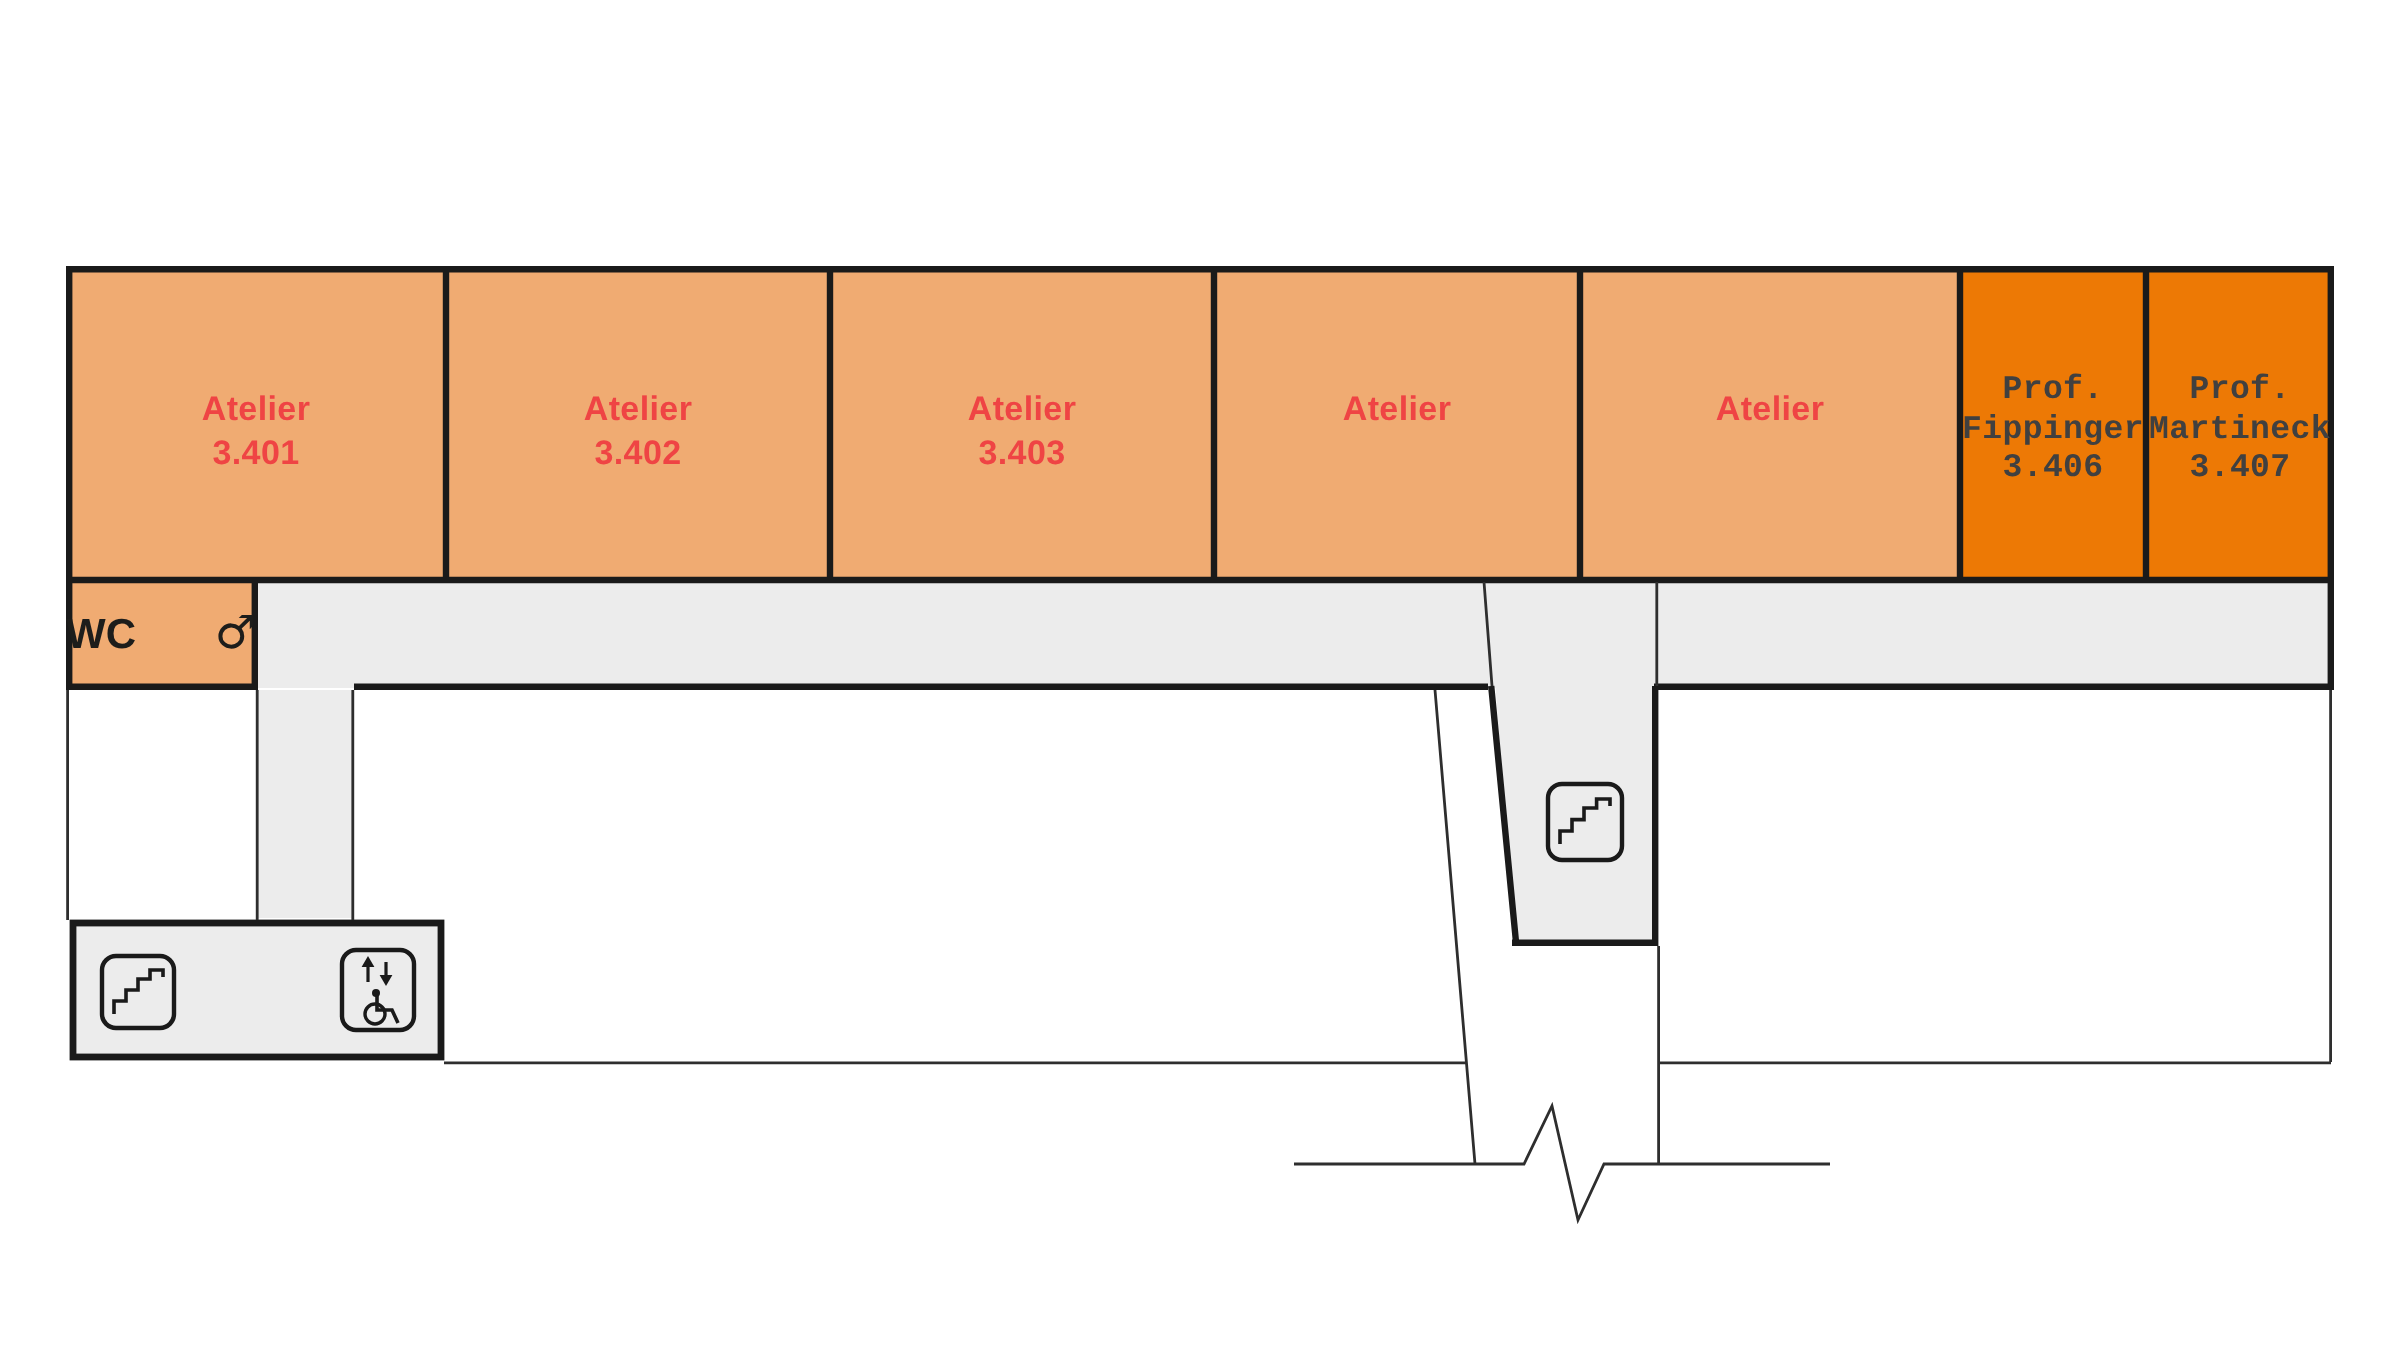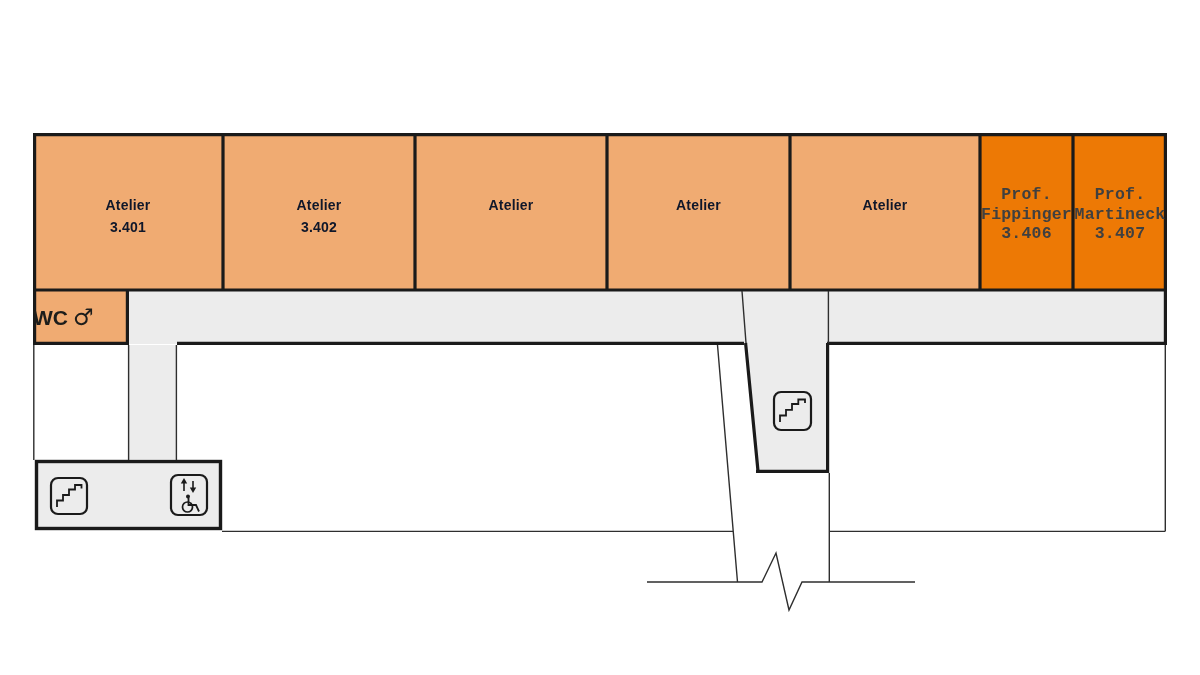--- a/index.html
+++ b/index.html
@@ -7,34 +7,34 @@
     position:relative;
     width:1200px;height:675px;
     background:#fff;
     font-family:"Liberation Sans","DejaVu Sans",sans-serif;
     overflow:hidden;
   }
   .plan-svg{position:absolute;left:0;top:0;}
 
   .lbl{
     position:absolute;text-align:center;font-weight:700;
-    color:#0f172a;font-size:14px;line-height:22px;letter-spacing:.2px;
+    color:#ef4444;font-size:17px;line-height:22px;letter-spacing:.2px;
   }
   .lbl-1{left:33px;top:194px;width:190px;}
   .lbl-2{left:223px;top:194px;width:192px;}
   .lbl-3{left:415px;top:194px;width:192px;}
   .lbl-4{left:607px;top:194px;width:183px;}
   .lbl-5{left:790px;top:194px;width:190px;}
   .lbl-prof{font-size:16.5px;line-height:19.5px;color:#404040;font-family:Liberation Mono, monospace;}
   .lbl-6{left:980px;top:185px;width:93px;}
   .lbl-7{left:1073px;top:185px;width:94px;}
 
   .wc-label{
     position:absolute;left:33px;top:295px;width:95px;height:46px;
-    display:flex;align-items:center;justify-content:flex-start;gap:5px;
+    display:flex;align-items:center;justify-content:space-between;gap:5px;
     font-weight:700;font-size:21px;color:#1D1D1B;
   }
   .wc-label .mars{
     font-family:"DejaVu Sans",sans-serif;
     font-size:23px;line-height:1;position:relative;top:-1px;
   }
 
   .caption{
     position:absolute;left:33px;top:548px;
     font-size:21px;font-weight:700;color:#1D1D1B;white-space:nowrap;
@@ -125,20 +125,21 @@
   <div class="lbl lbl-1">
     <div>Atelier</div>
     <div>3.401</div>
   </div>
   <div class="lbl lbl-2">
     <div>Atelier</div>
     <div>3.402</div>
   </div>
   <div class="lbl lbl-3">
     <div>Atelier</div>
+    <div>3.403</div>
   </div>
   <div class="lbl lbl-4">
     <div>Atelier</div>
   </div>
   <div class="lbl lbl-5">
     <div>Atelier</div>
   </div>
   <div class="lbl lbl-prof lbl-6">
     <div>Prof.</div>
     <div>Fippinger</div>

